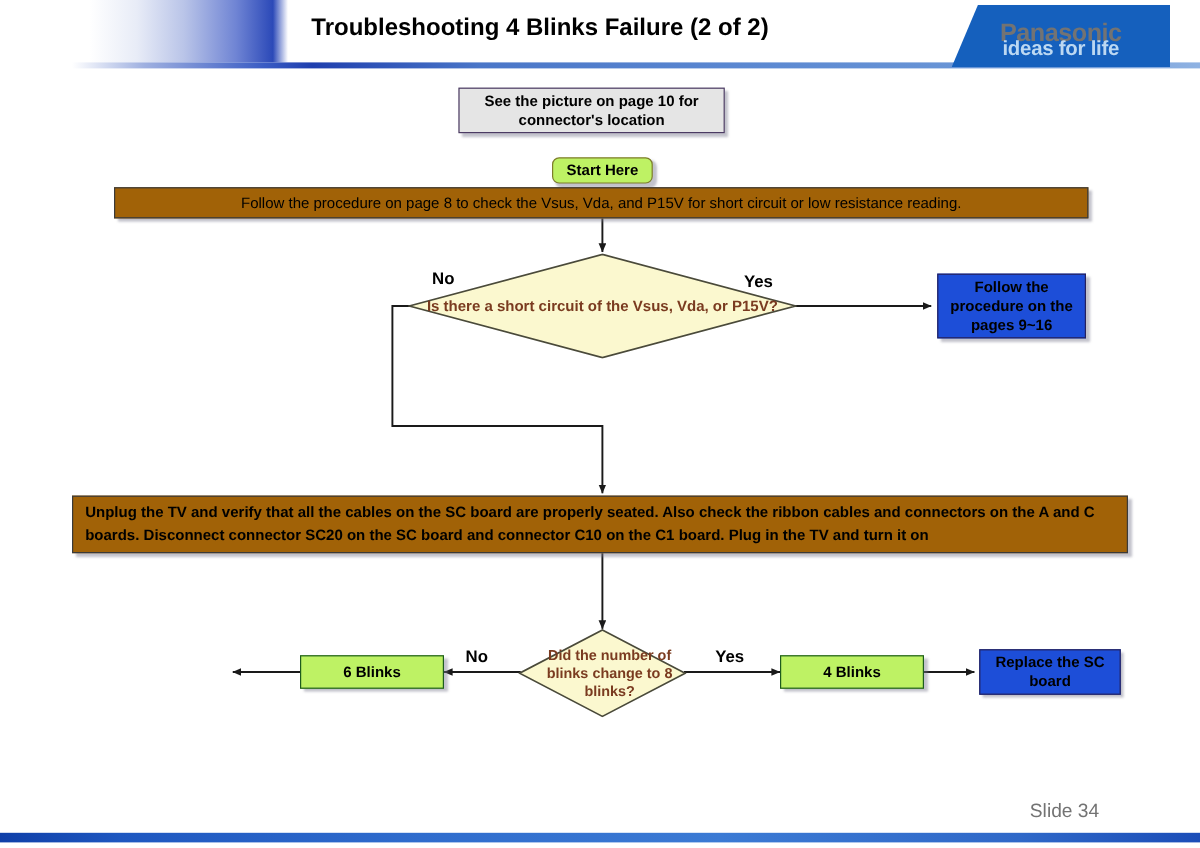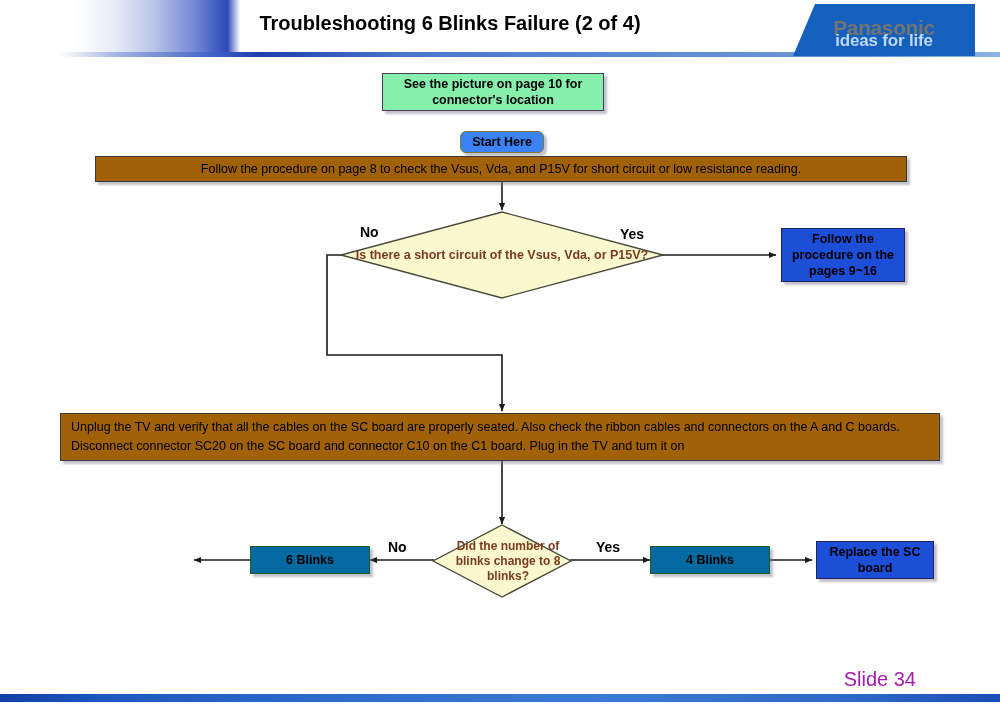--- a/index.html
+++ b/index.html
@@ -44,45 +44,45 @@
     font-size:17px;font-weight:bold;color:#bcd8f2;letter-spacing:-0.2px;
   }
 
   
   .footer-rule{
     position:absolute;left:0;top:694px;width:1000px;height:8px;
     background:linear-gradient(to right,#0f3fa8 0%,#1e57c0 10%,#2f6ccd 35%,#3b7ad4 60%,#2f68c8 85%,#1b4db8 100%);
   }
   .slide-num{
     position:absolute;right:84px;top:668px;
-    font-size:20px;color:#a21caf;
+    font-size:16px;color:#737373;
   }
 
   
   .node{position:absolute;box-sizing:border-box;display:flex;align-items:center;justify-content:center;text-align:center;}
   .shadow{box-shadow:3px 3px 2px rgba(120,120,140,0.45);}
 
   .box-pink{
-    background:#86efac;border:1px solid #4b3b63;
+    background:#e5e5e5;border:1px solid #4b3b63;
     color:#000000;font-size:12.5px;font-weight:bold;line-height:16px;
   }
   .box-gray{
     background:#a16207;border:1px solid #3a3a3a;
     color:#000000;font-size:12.5px;line-height:19px;
   }
   .box-cyan{
     background:#1d4ed8;border:1px solid #25215e;
     color:#000000;font-size:12.5px;font-weight:bold;line-height:16px;
   }
   .box-green{
-    background:#0369a1;border:1px solid #1d5c1d;
+    background:#bef264;border:1px solid #1d5c1d;
     color:#000000;font-size:12.5px;font-weight:bold;line-height:16px;
   }
   .box-start{
-    background:#3b82f6;border:1px solid #7d7d2a;border-radius:6px;
+    background:#bef264;border:1px solid #7d7d2a;border-radius:6px;
     color:#000000;font-size:12.5px;font-weight:bold;
   }
   .note-bar{
     background:#f7c8f0;
     color:#000000;font-size:17px;line-height:22px;
   }
 
   
   .diamond{position:absolute;}
   .diamond svg{position:absolute;left:0;top:0;}
@@ -99,21 +99,21 @@
   
   .wires{position:absolute;left:0;top:0;width:1000px;height:707px;pointer-events:none;}
 </style>
 </head>
 <body>
 
 <div class="slide">
 
   <div class="header">
     <div class="hdr-gradient"></div>
-    <div class="hdr-title">Troubleshooting 6 Blinks Failure (2 of 4)</div>
+    <div class="hdr-title">Troubleshooting 4 Blinks Failure (2 of 2)</div>
     <div class="hdr-rule"></div>
     <div class="logo-wrap">
       <div class="logo-shape"></div>
       <div class="logo-pana">Panasonic</div>
       <div class="logo-ideas">ideas for life</div>
     </div>
   </div>
 
   <svg class="wires" viewBox="0 0 1000 707">
     <defs>
@@ -157,21 +157,21 @@
     </svg>
     <div class="dtext">Is there a short circuit of the Vsus, Vda, or P15V?</div>
   </div>
   <div class="lbl" style="left:360px;top:224px;">No</div>
   <div class="lbl" style="left:620px;top:226px;">Yes</div>
 
   <div class="node box-cyan shadow" style="left:781px;top:228px;width:124px;height:54px;padding:2px 6px;">
     <span>Follow the procedure on the pages 9~16</span>
   </div>
 
-  <div class="node box-gray shadow" style="left:60px;top:413px;width:880px;height:48px;padding:2px 10px;justify-content:flex-start;text-align:left;">
+  <div class="node box-gray shadow" style="left:60px;top:413px;width:880px;height:48px;padding:2px 10px;justify-content:flex-start;text-align:left;font-weight:bold;">
     <span>Unplug the TV  and verify that all the cables on the SC board are properly seated. Also check the ribbon cables and connectors on the A and C boards. Disconnect connector SC20 on the SC board and connector C10 on the C1 board. Plug in the TV and turn it on</span>
   </div>
 
   <div class="diamond" style="left:432px;top:524px;width:140px;height:74px;">
     <svg width="140" height="74" viewBox="0 0 140 74">
       <polygon points="70,1 139,37 70,73 1,37" fill="#fbf8cf" stroke="#4a4a3a" stroke-width="1.4"></polygon>
     </svg>
     <div class="dtext" style="font-size:12px;line-height:15px;padding:0 6px;text-align:center;">Did the number of blinks change to 8 blinks?</div>
   </div>
   <div class="lbl" style="left:388px;top:539px;">No</div>

